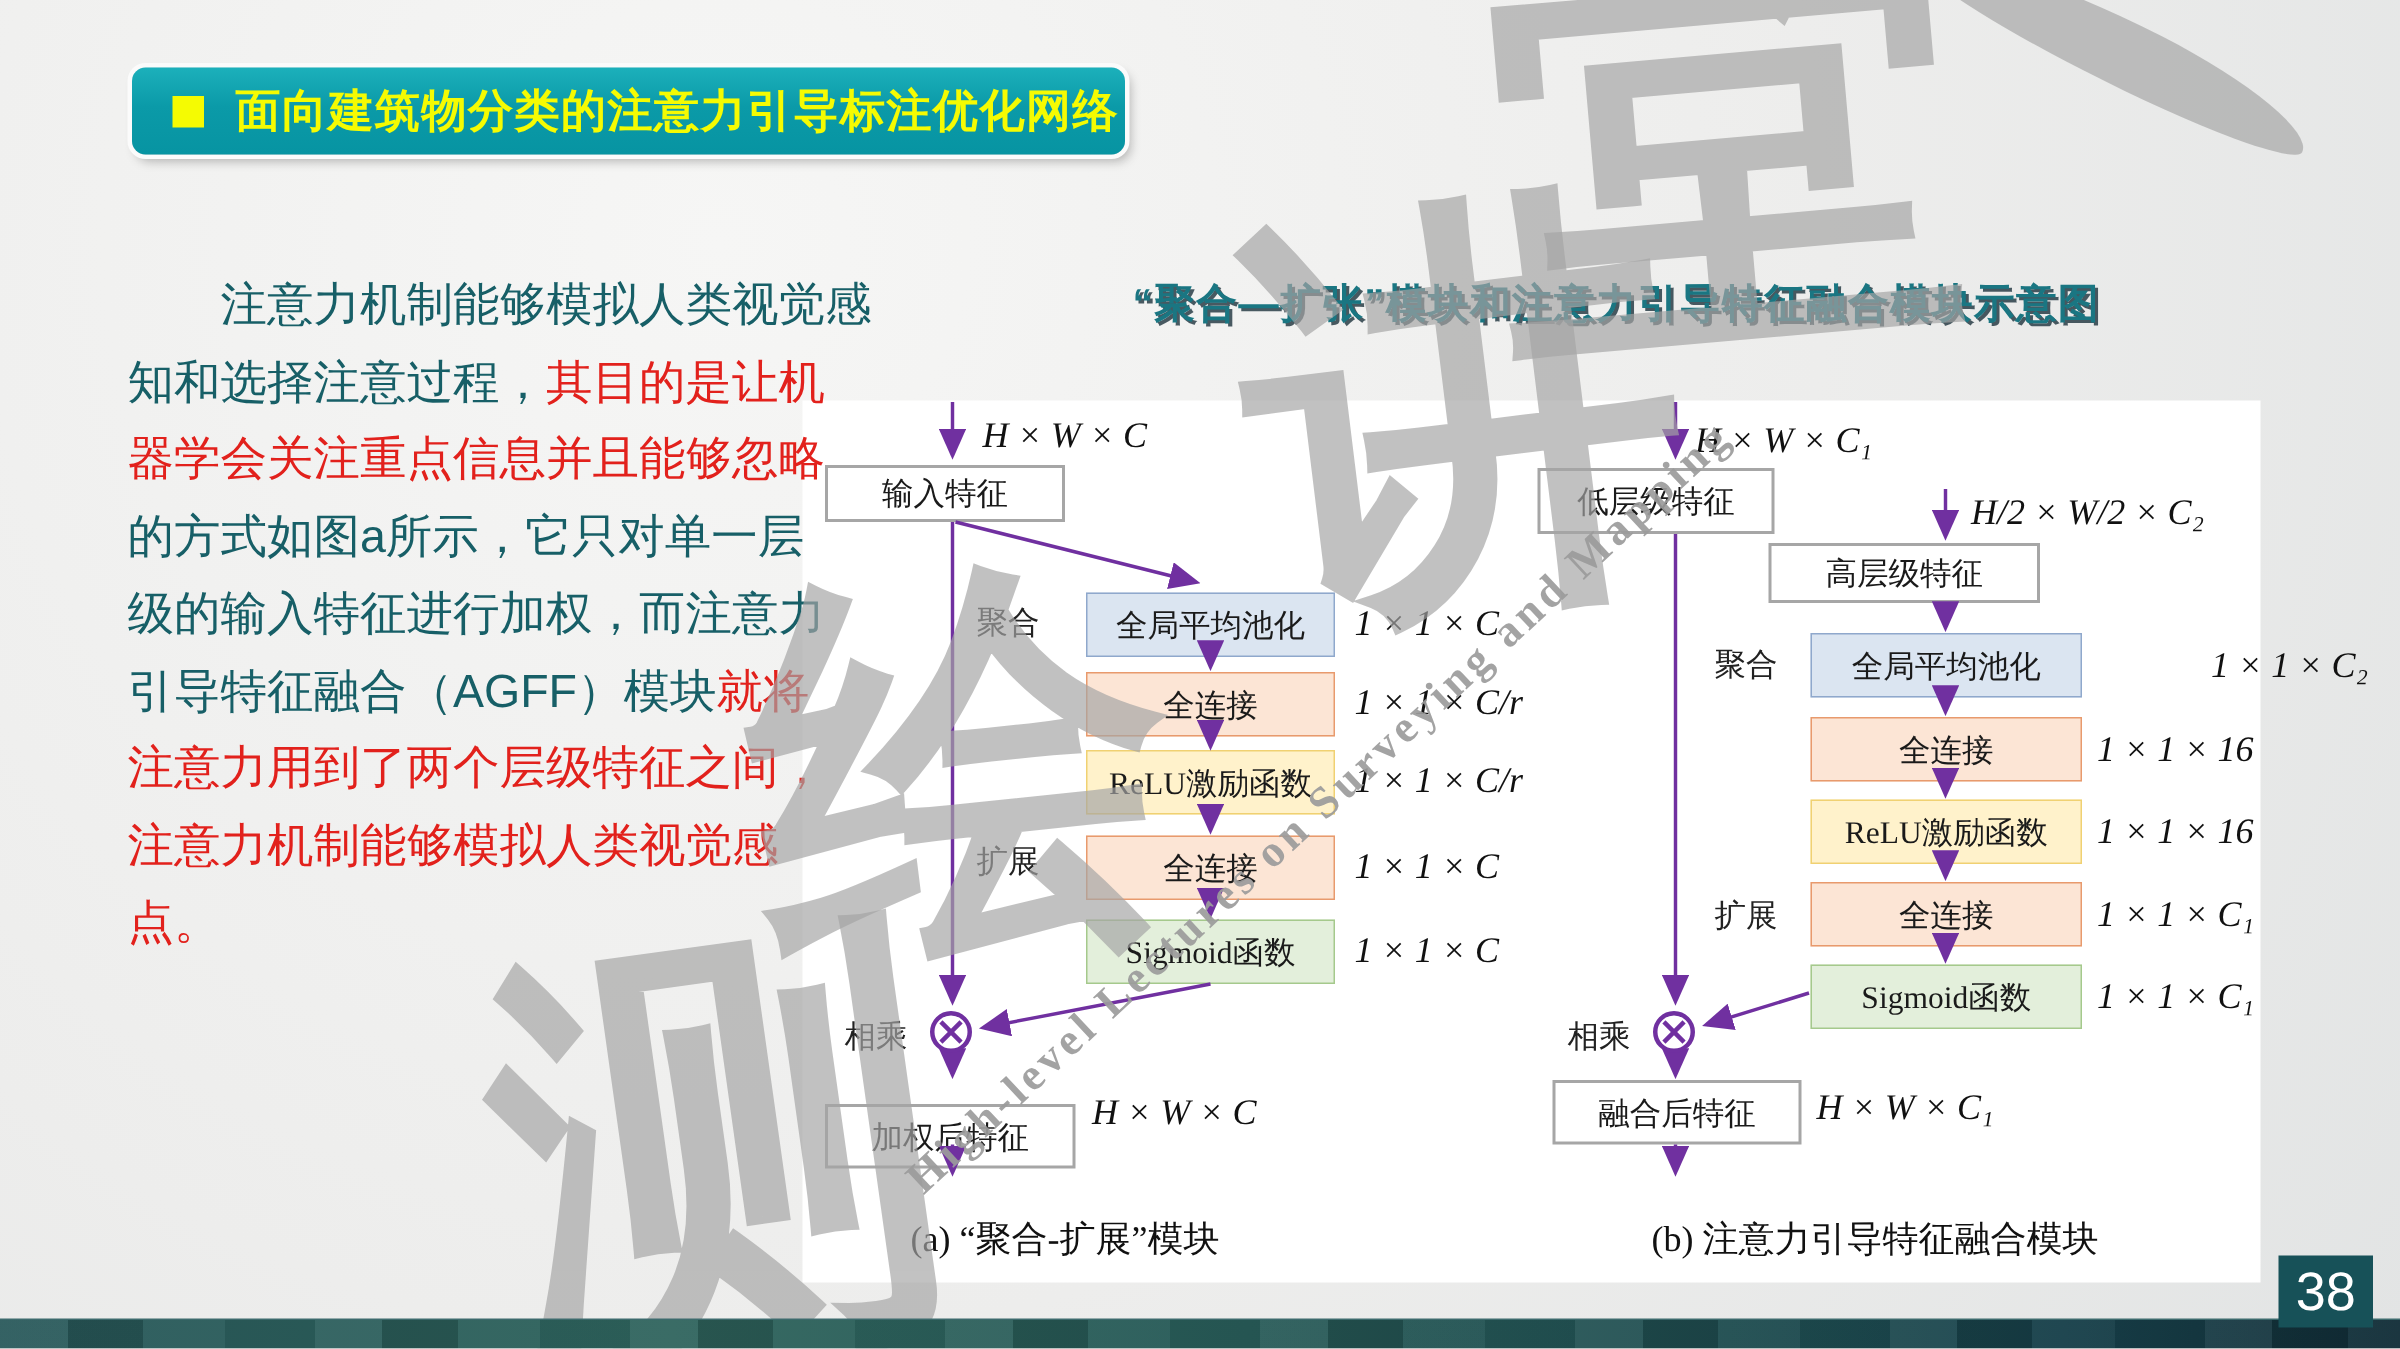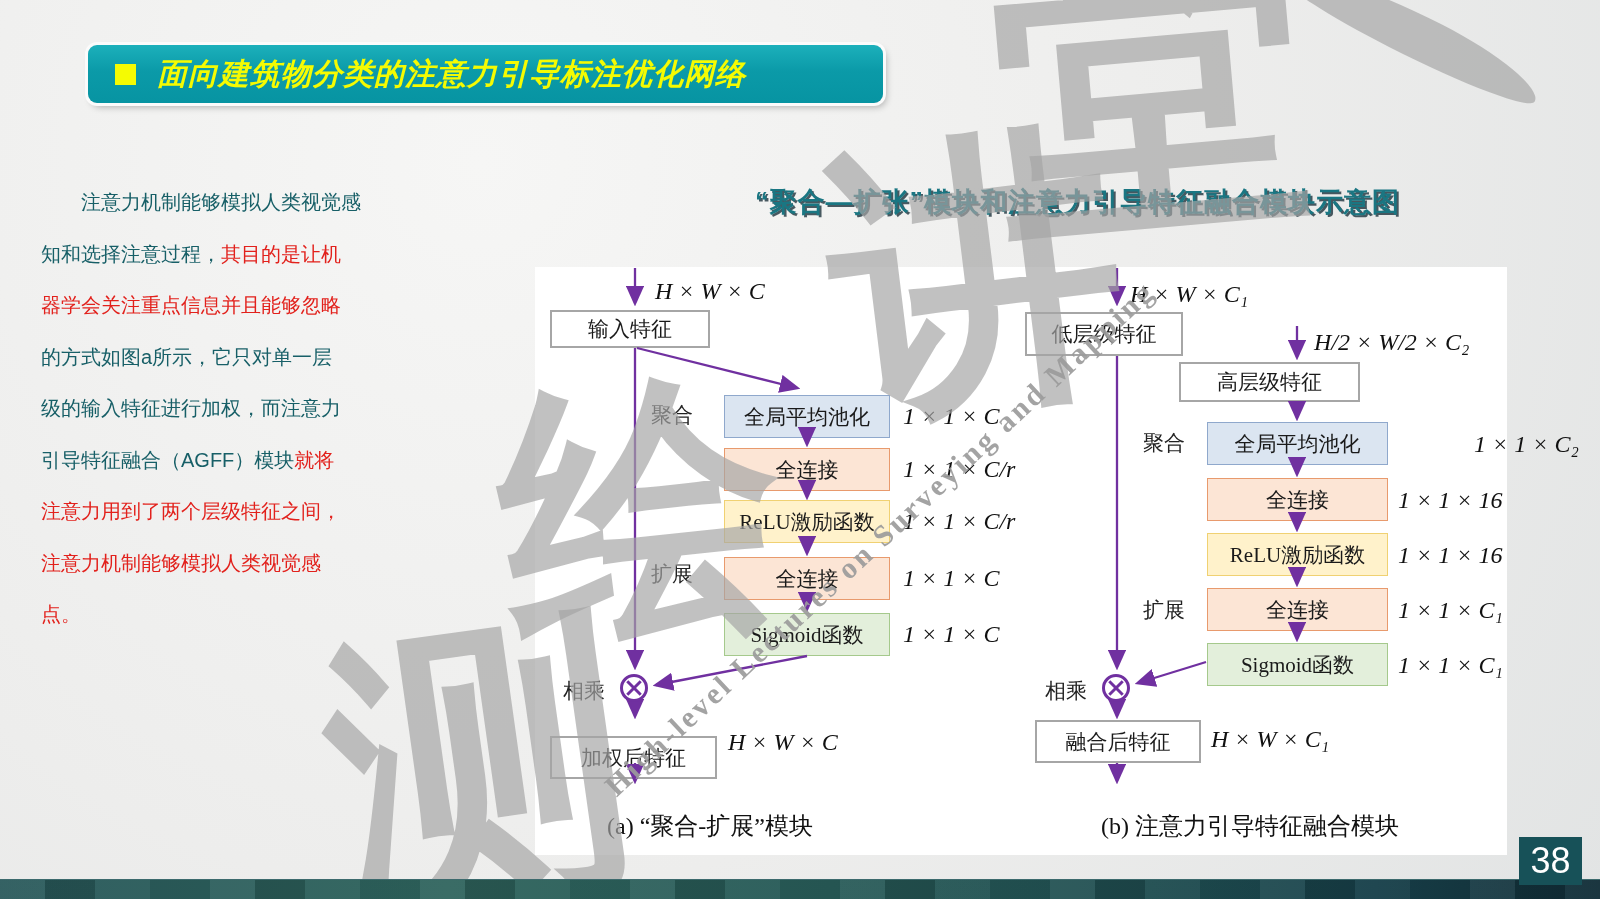--- a/index.html
+++ b/index.html
@@ -3,30 +3,30 @@
 <meta charset="utf-8">
 <style>
   html,body{margin:0;padding:0;background:#cfcfcf;}
   .slide{
     position:relative;width:1600px;height:899px;overflow:hidden;
     background:radial-gradient(circle at 30% 18%, #f6f6f5 0%, #ededec 55%, #e2e4e4 100%);
     font-family:"Liberation Sans","DejaVu Sans",sans-serif;
   }
   
   .title-bar{
-    position:absolute;left:88px;top:45px;width:795px;height:58px;border-radius:9px;
+    position:absolute;left:88px;top:45px;width:662px;height:58px;border-radius:9px;
     background:linear-gradient(180deg,#1cb0bb 0%,#0b9aa8 45%,#0794a2 100%);
     box-shadow:0 0 0 3px #fbfbfb, 3px 4px 7px rgba(0,0,0,.28);
-    display:flex;align-items:center;z-index:12;font-style:italic;
+    display:flex;align-items:center;z-index:12;
   }
   .title-bullet{width:21px;height:21px;background:#f5fb02;margin-left:27px;flex:0 0 auto;}
   .title-text{color:#f5fb02;font-size:30px;font-weight:bold;margin-left:21px;letter-spacing:1px;white-space:nowrap;}
   
   .para{position:absolute;left:41px;top:177px;width:492px;z-index:10;}
-  .para .line{font-size:20px;line-height:51.5px;white-space:nowrap;}
+  .para .line{font-size:31px;line-height:51.5px;white-space:nowrap;margin-left:44px;}
   [data-c="teal"]{color:#175f67;}
   [data-c="red"]{color:#e2211c;}
   
   .panel{position:absolute;left:535px;top:267px;width:972px;height:588px;background:#ffffff;z-index:4;}
   .fig-title{
     position:absolute;left:640px;top:184px;width:760px;text-align:right;
     font-size:27px;font-weight:bold;color:#1a7682;letter-spacing:1px;
     text-shadow:2px 2px 0 rgba(15,38,48,.75);z-index:8;white-space:nowrap;
   }
   .box{

